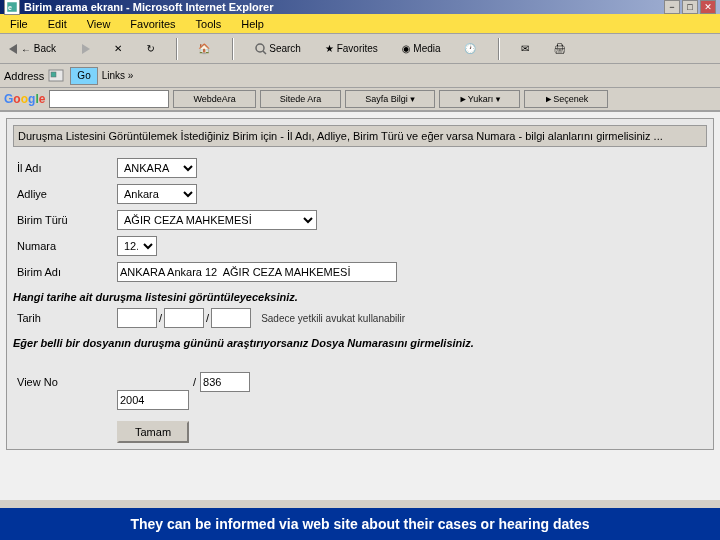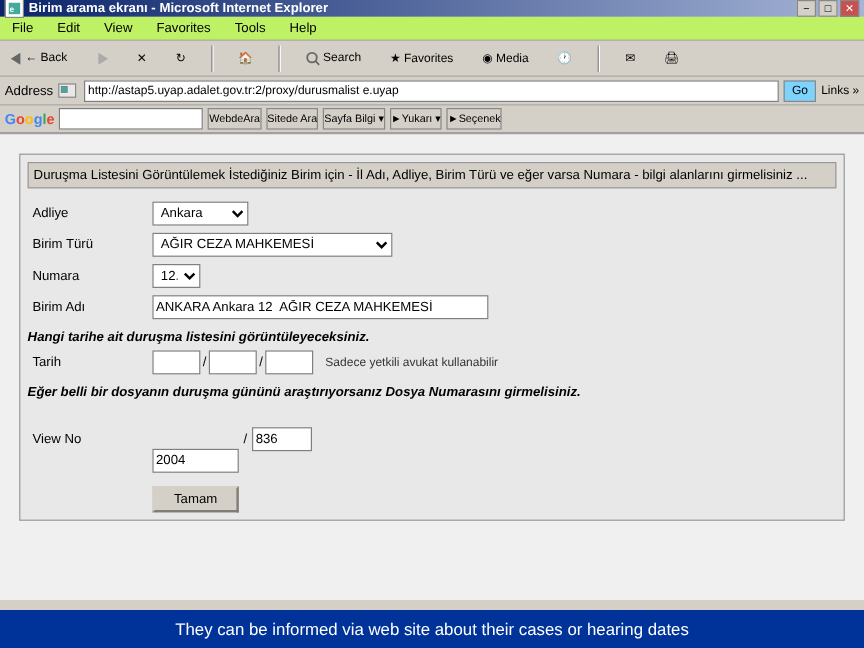--- a/index.html
+++ b/index.html
@@ -39,21 +39,21 @@
       width: 16px; height: 14px;
       background: #d4d0c8;
       border: 1px solid #888;
       font-size: 9px;
       display: flex; align-items: center; justify-content: center;
       cursor: pointer;
     }
 
     
     .menu-bar {
-      background: #bef264;
+      background: #fde047;
       height: 20px;
       display: flex;
       align-items: center;
       padding: 0 4px;
       gap: 8px;
       border-bottom: 1px solid #a0a0a0;
     }
     .menu-item {
       font-size: 11px;
       color: #000;
@@ -125,28 +125,28 @@
       height: 18px;
       border: 1px solid #7f7f7f;
       font-size: 10px;
       padding: 0 2px;
     }
     .google-btn {
       height: 18px;
       background: #d4d0c8;
       border: 1px solid #888;
       font-size: 9px;
-      padding: 0 0;
+      padding: 0 19px;
       cursor: pointer;
     }
 
     
     .main-content {
       background: #f0f0f0;
-      padding: 16px;
+      padding: 6px;
       height: calc(540px - 22px - 20px - 30px - 24px - 24px - 32px);
       overflow: auto;
     }
 
     
     .form-container {
       background: #e8e8e8;
       border: 1px solid #999;
       padding: 6px;
     }
@@ -249,21 +249,21 @@
       width: 720px;
       height: 32px;
       background: #003399;
       display: flex;
       align-items: center;
       justify-content: center;
     }
     .bottom-banner-text {
       color: white;
       font-size: 14px;
-      font-weight: normal;
+      font-weight: bold;
       font-family: Arial, sans-serif;
     }
   </style>
 </head>
 <body>
 
 <div class="title-bar">
   <div class="title-bar-left">
     <div class="title-bar-icon">
       <svg width="12" height="12" viewBox="0 0 12 12">
@@ -322,21 +322,20 @@
 </div>
 
 <div class="address-bar">
   <span class="address-label">Address</span>
   <div style="display:flex;align-items:center;gap:2px;margin-right:2px;">
     <svg width="16" height="16" viewBox="0 0 16 16">
         <rect x="1" y="2" width="14" height="11" fill="#e8e8e8" stroke="#888" stroke-width="1"></rect>
         <rect x="3" y="4" width="5" height="5" fill="#4a9" stroke="#666" stroke-width="0.5"></rect>
       </svg>
   </div>
-  <input class="address-input" type="text" value="http://astap5.uyap.adalet.gov.tr:2/proxy/durusmalist e.uyap" style="">
   <button class="go-btn">Go</button>
   <span style="font-size:10px;">Links »</span>
 </div>
 
 <div class="google-bar">
   <span style="font-size:12px;font-weight:bold;">
     <span style="color:#4285f4;">G</span><span style="color:#ea4335;">o</span><span style="color:#fbbc05;">o</span><span style="color:#4285f4;">g</span><span style="color:#34a853;">l</span><span style="color:#ea4335;">e</span>
   </span>
   <input class="google-input" type="text" value="" style="">
   <button class="google-btn">WebdeAra</button>
@@ -346,20 +345,28 @@
   <button class="google-btn">►Seçenek</button>
 </div>
 
 <div class="main-content">
   <div class="form-container">
 
     <div class="instruction-text">Duruşma Listesini Görüntülemek İstediğiniz Birim için - İl Adı, Adliye, Birim Türü ve eğer varsa Numara - bilgi alanlarını girmelisiniz ...</div>
 
     <table class="form-table">
       <tbody>
+          <tr>
+        <td>İl Adı</td>
+        <td>
+          <select class="field-select medium-input">
+            <option>ANKARA</option>
+          </select>
+        </td>
+      </tr>
       <tr>
         <td>Adliye</td>
         <td>
           <select class="field-select medium-input">
             <option>Ankara</option>
           </select>
         </td>
       </tr>
       <tr>
         <td>Birim Türü</td>

